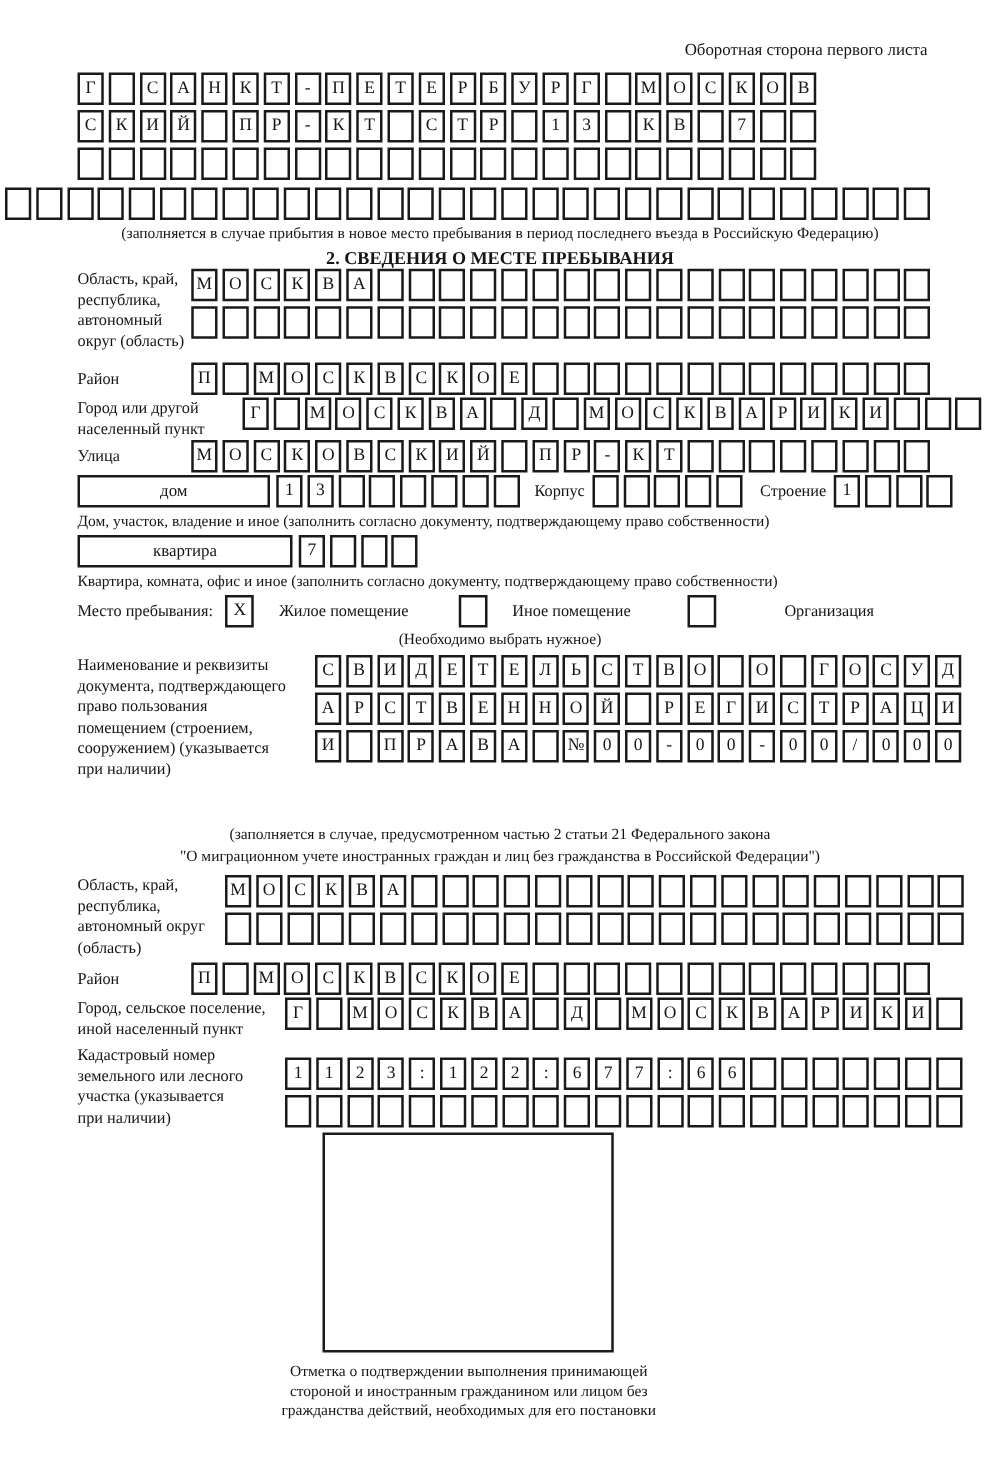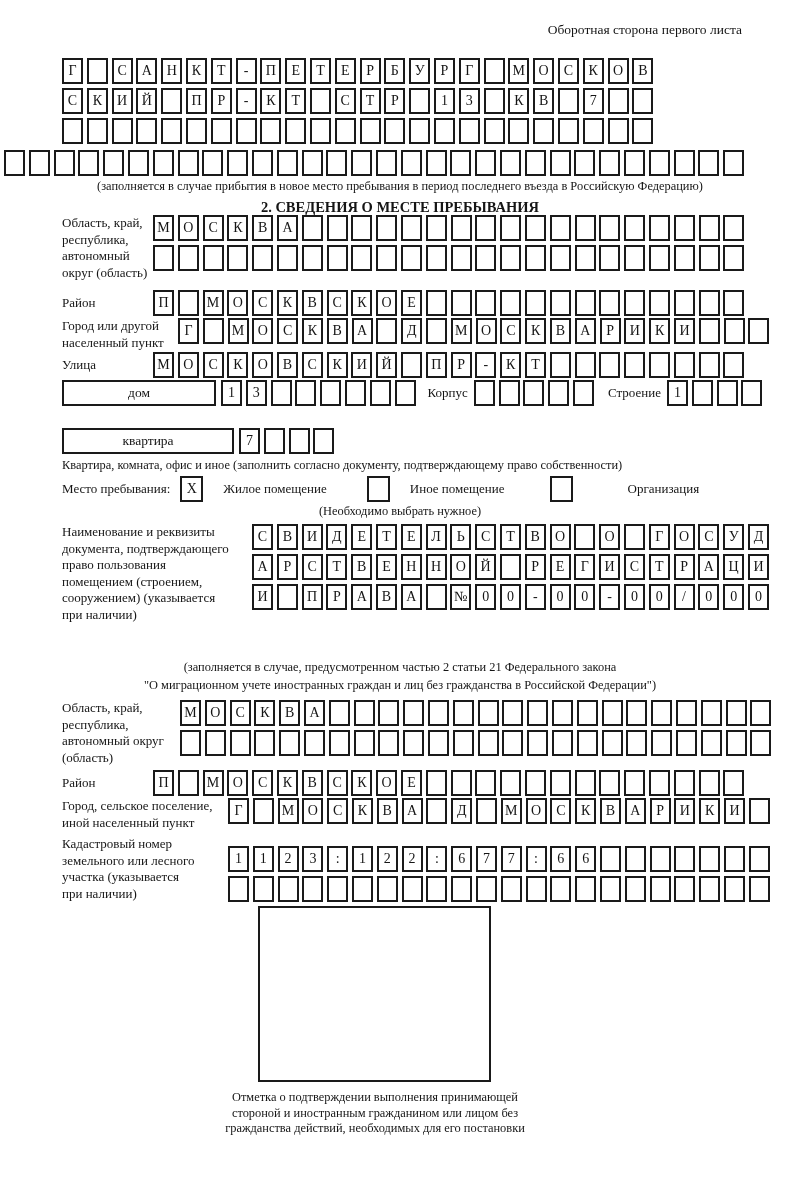--- a/index.html
+++ b/index.html
@@ -31,21 +31,21 @@
     display:inline-flex;align-items:center;justify-content:center;font-size:14px;background:#fff;
   }
   .inlbl{font-size:13px;line-height:26px;white-space:nowrap;}
   .stamp{box-sizing:border-box;border:2px solid #1a1a1a;background:#fff;}
 </style>
 </head>
 <body>
 
 <div class="page">
 
-  <div class="abs" style="top:22px;right:58px;font-size:13.5px;">Оборотная сторона первого листа</div>
+  <div class="abs" style="top:32px;right:58px;font-size:13.5px;">Оборотная сторона первого листа</div>
 
   <div class="abs flexrow" style="left:62px;top:58px;">
     <div class="grid">
       <div class="cellrow">
           <span class="cell">Г</span>
           <span class="cell"></span>
           <span class="cell">С</span>
           <span class="cell">А</span>
           <span class="cell">Н</span>
           <span class="cell">К</span>
@@ -246,21 +246,21 @@
         <span class="cell"></span>
         <span class="cell"></span>
         <span class="cell"></span>
         <span class="cell"></span>
         <span class="cell"></span>
         <span class="cell"></span>
         <span class="cell"></span>
       </div>
   </div>
 
-  <div class="abs flexrow" style="left:62px;top:318px;">
+  <div class="abs flexrow" style="left:62px;top:318px;gap:16px;">
     <div class="lbl" style="flex:0 0 116px;">
       <div>Город или другой</div>
       <div>населенный пункт</div>
     </div>
     <div class="cellrow">
         <span class="cell">Г</span>
         <span class="cell"></span>
         <span class="cell">М</span>
         <span class="cell">О</span>
         <span class="cell">С</span>
@@ -337,20 +337,21 @@
         <span class="cell"></span>
       </div>
     <div class="inlbl" style="margin-right:6px;">Строение</div>
     <div class="cellrow">
         <span class="cell">1</span>
         <span class="cell"></span>
         <span class="cell"></span>
         <span class="cell"></span>
       </div>
   </div>
+  <div class="abs cap" style="left:62px;top:410px;">Дом, участок, владение и иное (заполнить согласно документу, подтверждающему право собственности)</div>
 
   <div class="abs flexrow" style="left:62px;top:428px;">
     <div class="bigbox" style="width:172px;margin-right:5px;">квартира</div>
     <div class="cellrow">
         <span class="cell">7</span>
         <span class="cell"></span>
         <span class="cell"></span>
         <span class="cell"></span>
       </div>
   </div>

